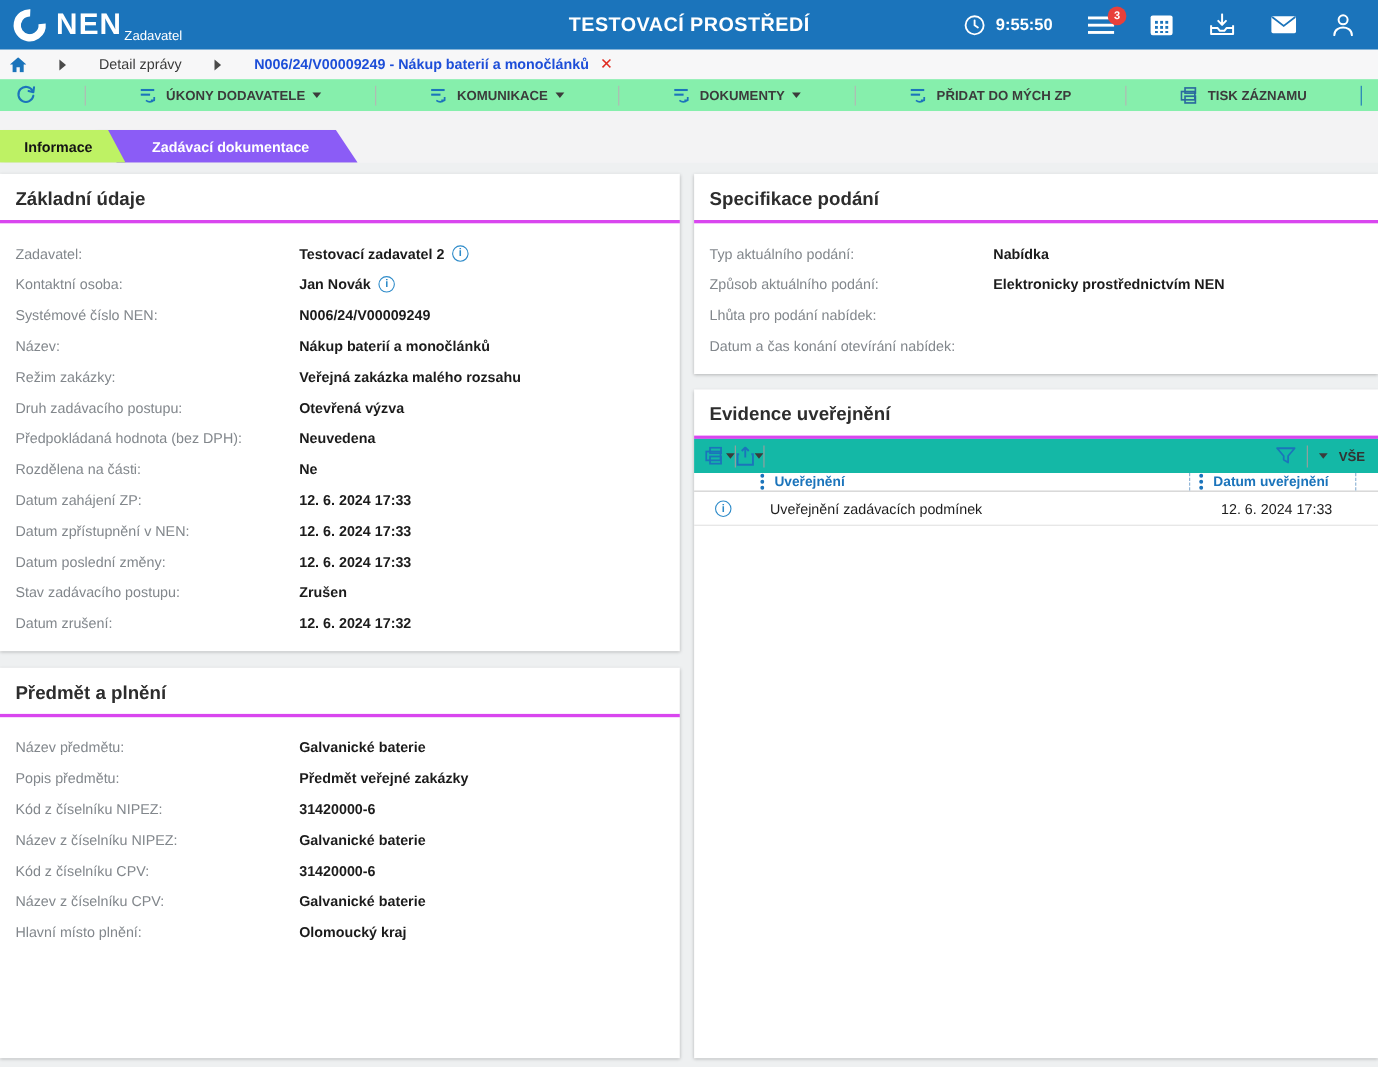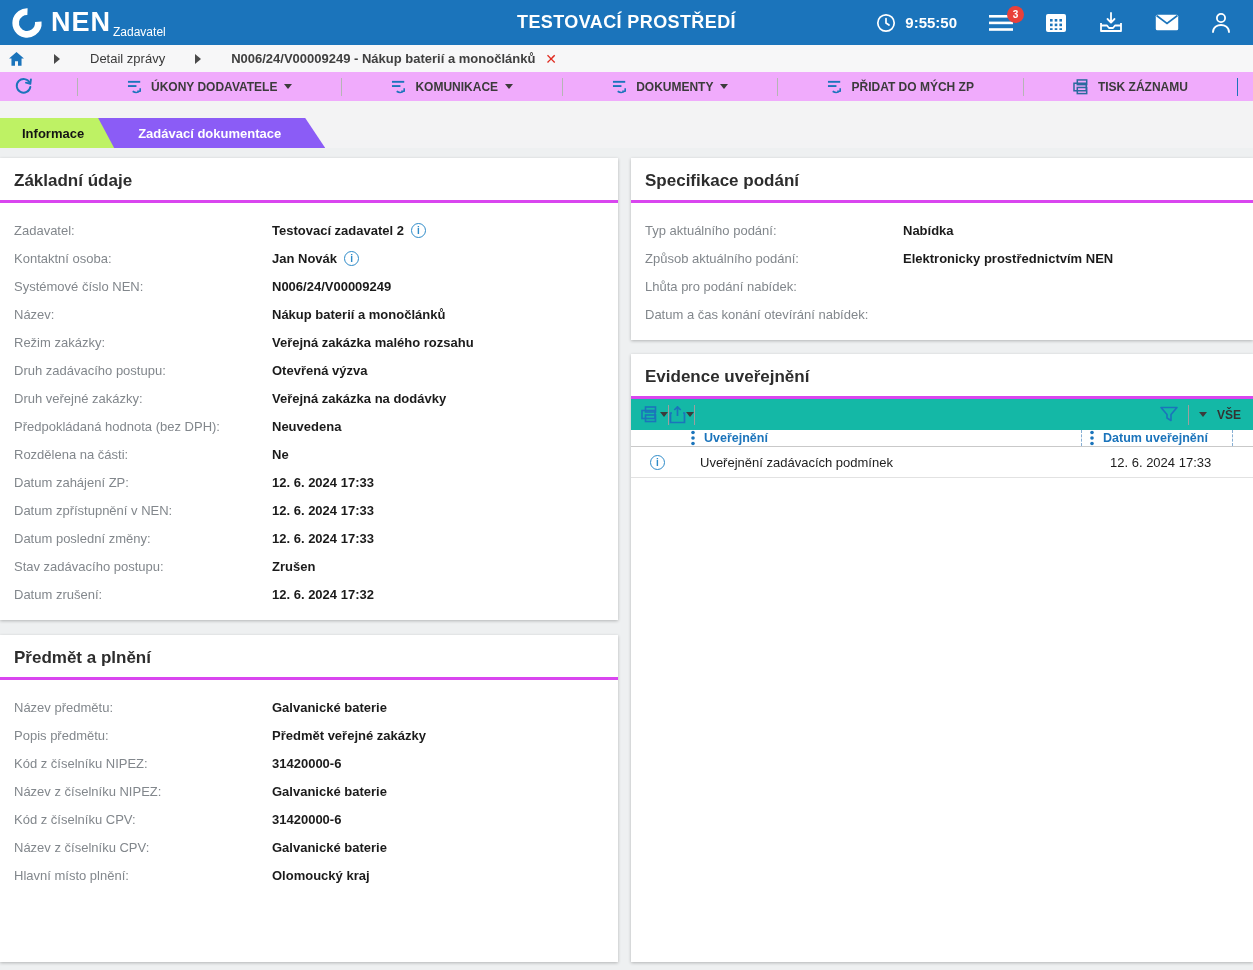--- a/index.html
+++ b/index.html
@@ -22,26 +22,26 @@
   .icon-btn { position:relative; display:flex; align-items:center; cursor:pointer; }
   .badge { position:absolute; top:-8px; right:-11px; background:#e8403a; color:#fff;
     min-width:17px; height:17px; border-radius:9px; font-size:10px; font-weight:700;
     display:flex; align-items:center; justify-content:center; padding:0 3px; }
 
   
   .breadcrumb { height:27px; background:#f7f7f8; display:flex; align-items:center;
     font-size:13px; color:#3a3a3a; padding-left:9px; }
   .bc-caret { width:0; height:0; border-top:5px solid transparent;
     border-bottom:5px solid transparent; border-left:6px solid #4a4a4a; margin:0 30px; }
-  .bc-current { font-weight:700; color:#404040; }
+  .bc-current { font-weight:700; color:#1d4ed8; }
   .bc-close { color:#e02b20; font-weight:700; font-size:14px; margin-left:10px;
     cursor:pointer; }
 
   
-  .toolbar { height:29px; background:#f0abfc; display:flex; align-items:center;
+  .toolbar { height:29px; background:#86efac; display:flex; align-items:center;
     padding-left:8px; font-size:12px; font-weight:700; color:#3b3b3b;gap:38px; }
   .tbtn { display:flex; align-items:center; gap:7px; padding:0 11px; height:100%;
     cursor:pointer; white-space:nowrap; }
   .tsep { width:1px; height:18px; background:#b5b5b5; }
   .tsep.blue { background:#1b74bb; }
   .caret-down { width:0; height:0; border-left:4px solid transparent;
     border-right:4px solid transparent; border-top:5px solid #3b3b3b; }
   .blue-ic { color:#1b74bb; display:flex; align-items:center; }
 
   
@@ -299,24 +299,20 @@
           <span class="flabel">Název:</span>
           <span class="fvalue">Nákup baterií a monočlánků</span>
         </div>
         <div class="frow">
           <span class="flabel">Režim zakázky:</span>
           <span class="fvalue">Veřejná zakázka malého rozsahu</span>
         </div>
         <div class="frow">
           <span class="flabel">Druh zadávacího postupu:</span>
           <span class="fvalue">Otevřená výzva</span>
-        </div>
-        <div class="frow">
-          <span class="flabel">Druh veřejné zakázky:</span>
-          <span class="fvalue">Veřejná zakázka na dodávky</span>
         </div>
         <div class="frow">
           <span class="flabel">Předpokládaná hodnota (bez DPH):</span>
           <span class="fvalue">Neuvedena</span>
         </div>
         <div class="frow">
           <span class="flabel">Rozdělena na části:</span>
           <span class="fvalue">Ne</span>
         </div>
         <div class="frow">

